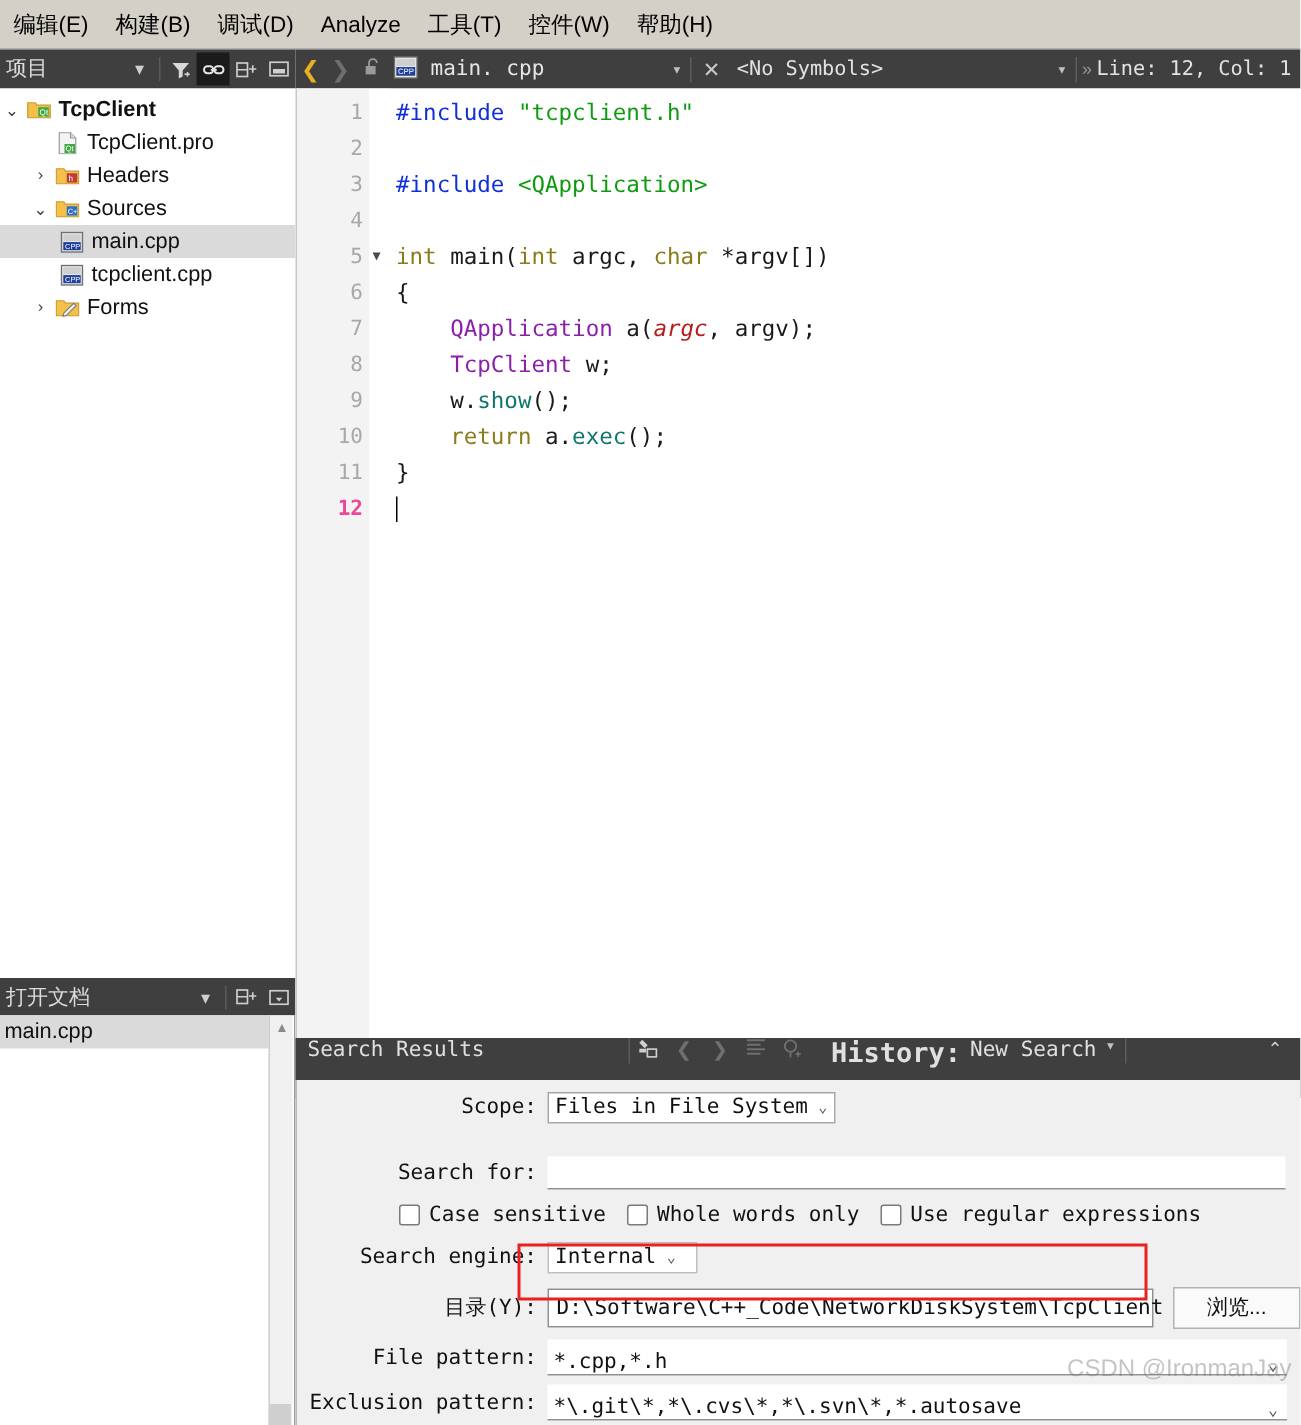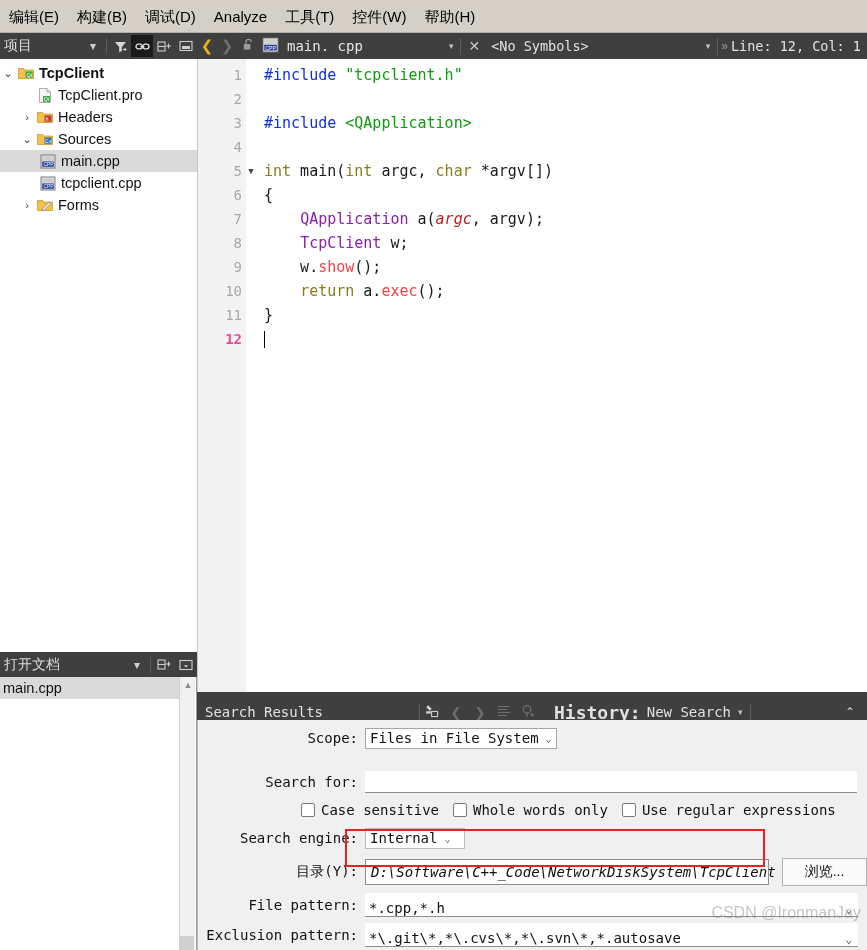--- a/index.html
+++ b/index.html
@@ -125,32 +125,32 @@
     width: 44px; text-align: right; color: #a8a8a8; font-size: 14px;
     font-family: "DejaVu Sans Mono", monospace; flex: 0 0 44px;
   }
   .lno.cur { color: #ec4899; font-weight: bold; }
   .foldmark { width: 18px; text-align:center; color:#4a4a4a; font-size: 9px; flex:0 0 18px; }
   .ctext { padding-left: 4px; }
   .k-pre   { color: #0f2fd8; }        
   .k-str   { color: #0f9b0f; }        
   .k-type  { color: #8a7c1a; }        
   .k-cls   { color: #8b1fa9; margin-top: 32px; }        
-  .k-fn    { color: #ef4444; }        
+  .k-fn    { color: #0f766e; }        
   .k-plain { color: #1a1a1a; }
   .k-param { color: #b91c1c; font-style: italic; }
   .caret {
     display:inline-block; width: 1px; height: 17px; background: #000;
     vertical-align: middle;
   }
 
   
   .sr-header {
     position: absolute; left: 197px; top: 692px; width: 670px; height: 40px;
-    background: #3f3f3f; display: flex; align-items: center; color: #e0e0e0;
+    background: #3f3f3f; display: flex; align-items: flex-start; color: #e0e0e0;
   }
   .sr-title { font-family: "DejaVu Sans Mono", monospace; font-size: 14px; padding-left: 8px; }
   .sr-icon { width: 24px; text-align:center; font-size: 13px; color: #c9c9c9; }
   .sr-icon.dim { color: #6f6f6f; }
   .sr-hist { font-family: "DejaVu Sans Mono", monospace; font-size: 18px; padding-left: 14px; font-weight: bold; }
   .sr-newsearch { font-family: "DejaVu Sans Mono", monospace; font-size: 14px; padding-left: 6px; }
   .sr-collapse { margin-left: auto; padding-right: 12px; color: #d0d0d0; font-size: 12px; }
 
   .sr-body {
     position: absolute; left: 197px; top: 720px; width: 670px; height: 230px;
@@ -174,21 +174,21 @@
     width: 14px; height: 14px; border: 1px solid #7a7a7a; background: #fff;
     border-radius: 2px; flex: 0 0 14px;
   }
   .cblbl { padding: 0 14px 0 6px; font-size: 14px; white-space: nowrap; }
   .redbox {
     position: absolute; left: 345px; top: 829px; width: 420px; height: 38px;
     border: 2px solid #e8231f; pointer-events: none;
   }
   .dir-input {
     background: #fff; border: 1px solid #8f8f8f; height: 26px;
-    display: flex; align-items: center; padding: 0 5px; font-size: 14px; white-space: nowrap; font-style: italic;
+    display: flex; align-items: center; padding: 0 5px; font-size: 14px; white-space: nowrap;
   }
   .browse-btn {
     background: #fafafa; border: 1px solid #b3b3b3; height: 28px;
     display: flex; align-items: center; justify-content: center;
     font-family: "Liberation Sans", sans-serif; font-size: 14px; padding: 0 10px;
   }
   .pat-row {
     background: #fff; border-bottom: 1px solid #8f8f8f; height: 24px;
     display: flex; align-items: flex-end; padding: 0 4px; font-size: 14px;
   }
@@ -460,21 +460,21 @@
         <span class="cv">Files in File System</span>
         <span class="ca">⌄</span>
       </span>
     </div>
 
     <div class="frow" style="margin-top:18px">
       <span class="flabel" style="width:160px">Search for:</span>
       <span class="txt-underline" style="margin-left:7px; width:492px"></span>
     </div>
 
-    <div class="cbrow" style="margin-left:103px; margin-top:2px">
+    <div class="cbrow" style="margin-left:68px; margin-top:2px">
       <span class="cb"></span>
       <span class="cblbl">Case sensitive</span>
       <span class="cb"></span>
       <span class="cblbl">Whole words only</span>
       <span class="cb"></span>
       <span class="cblbl">Use regular expressions</span>
     </div>
 
     <div class="frow" style="margin-top:2px">
       <span class="flabel" style="width:160px">Search engine:</span>

